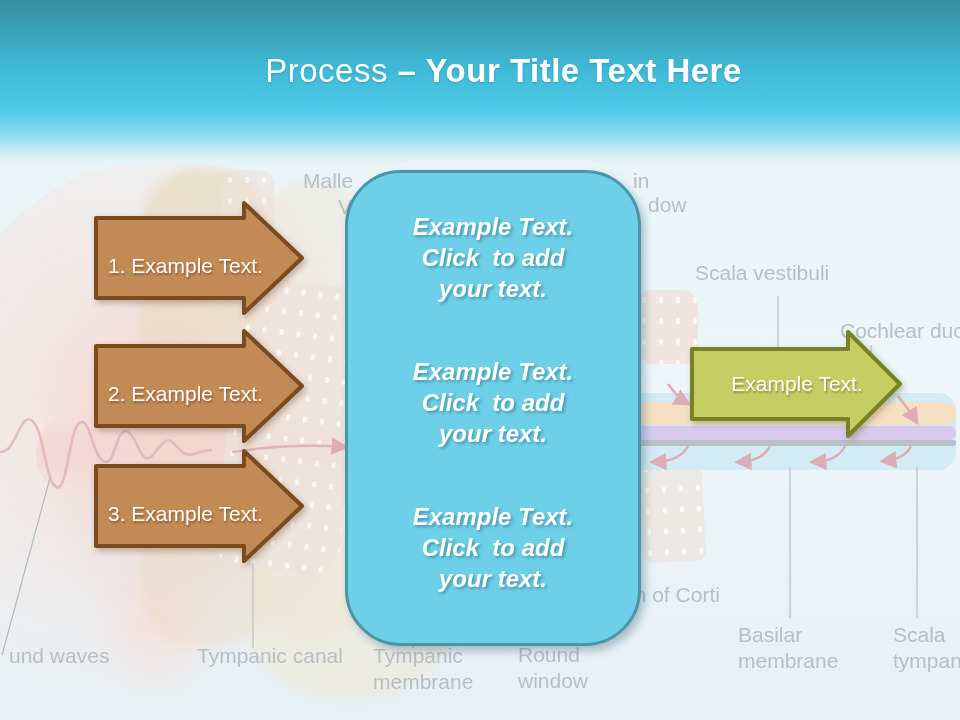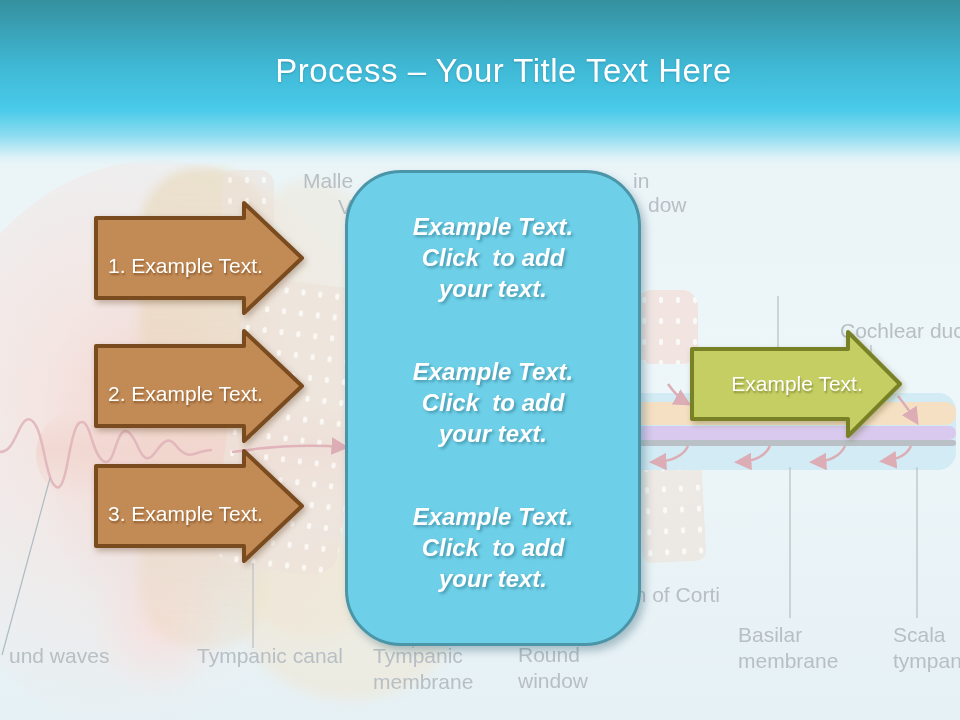--- a/index.html
+++ b/index.html
@@ -12,21 +12,21 @@
   .header{
     position:absolute;left:0;top:0;width:960px;height:166px;z-index:3;
     background:linear-gradient(180deg,#35909e 0%,#3fb8d5 40%,#49cbe9 66%,#8edcf0 82%,#dff2f8 95%,rgba(233,244,247,0) 100%);
   }
   .title{
     position:absolute;left:0;top:52px;width:100%;text-align:center;
     color:#ffffff;font-size:33px;letter-spacing:.5px;
     text-shadow:0 1px 2px rgba(0,60,80,.25);
   }
   .title .em{font-weight:normal;margin-left:47px;}
-  .title .rest{font-weight:400;margin-top:12px;}
+  .title .rest{font-weight:700;margin-top:12px;}
   
   .bg{position:absolute;inset:0;z-index:1;}
   .blob{position:absolute;border-radius:50%;}
   .b-ear{left:-80px;top:160px;width:480px;height:580px;
     background:radial-gradient(ellipse at 38% 40%, rgba(246,224,219,.95), rgba(246,224,219,0) 70%);}
   .b-inner{left:40px;top:255px;width:270px;height:390px;
     background:radial-gradient(ellipse, rgba(238,206,200,.65), rgba(238,206,200,0) 72%);}
   .b-lobe{left:88px;top:550px;width:140px;height:150px;
     background:radial-gradient(ellipse, rgba(247,224,221,.9), rgba(247,224,221,0) 70%);}
   .b-tancol{left:140px;top:168px;width:130px;height:480px;border-radius:60px;
@@ -141,20 +141,21 @@
       <path d="M688,446 Q681,461 654,462" fill="none" stroke="#ddadb6" stroke-width="2.5" marker-end="url(#pa)"></path>
       <path d="M770,446 Q763,461 739,462" fill="none" stroke="#ddadb6" stroke-width="2.5" marker-end="url(#pa)"></path>
       <path d="M845,446 Q838,461 814,462" fill="none" stroke="#ddadb6" stroke-width="2.5" marker-end="url(#pa)"></path>
       <path d="M911,446 Q905,459 884,461" fill="none" stroke="#ddadb6" stroke-width="2.5" marker-end="url(#pa)"></path>
     </svg>
 
     <div class="lbl" style="left:303px;top:168px">Malle</div>
     <div class="lbl" style="left:338px;top:194px">V</div>
     <div class="lbl" style="left:633px;top:168px">in</div>
     <div class="lbl" style="left:648px;top:192px">dow</div>
+    <div class="lbl" style="left:695px;top:260px">Scala vestibuli</div>
     <div class="lbl" style="left:840px;top:318px;width:130px">Cochlear duc</div>
     <div class="lbl" style="left:623px;top:582px">an of Corti</div>
     <div class="lbl" style="left:738px;top:622px">Basilar
 membrane</div>
     <div class="lbl" style="left:893px;top:622px;width:80px">Scala
 tympan</div>
     <div class="lbl" style="left:9px;top:643px">und waves</div>
     <div class="lbl" style="left:197px;top:643px">Tympanic canal</div>
     <div class="lbl" style="left:373px;top:643px">Tympanic
 membrane</div>

